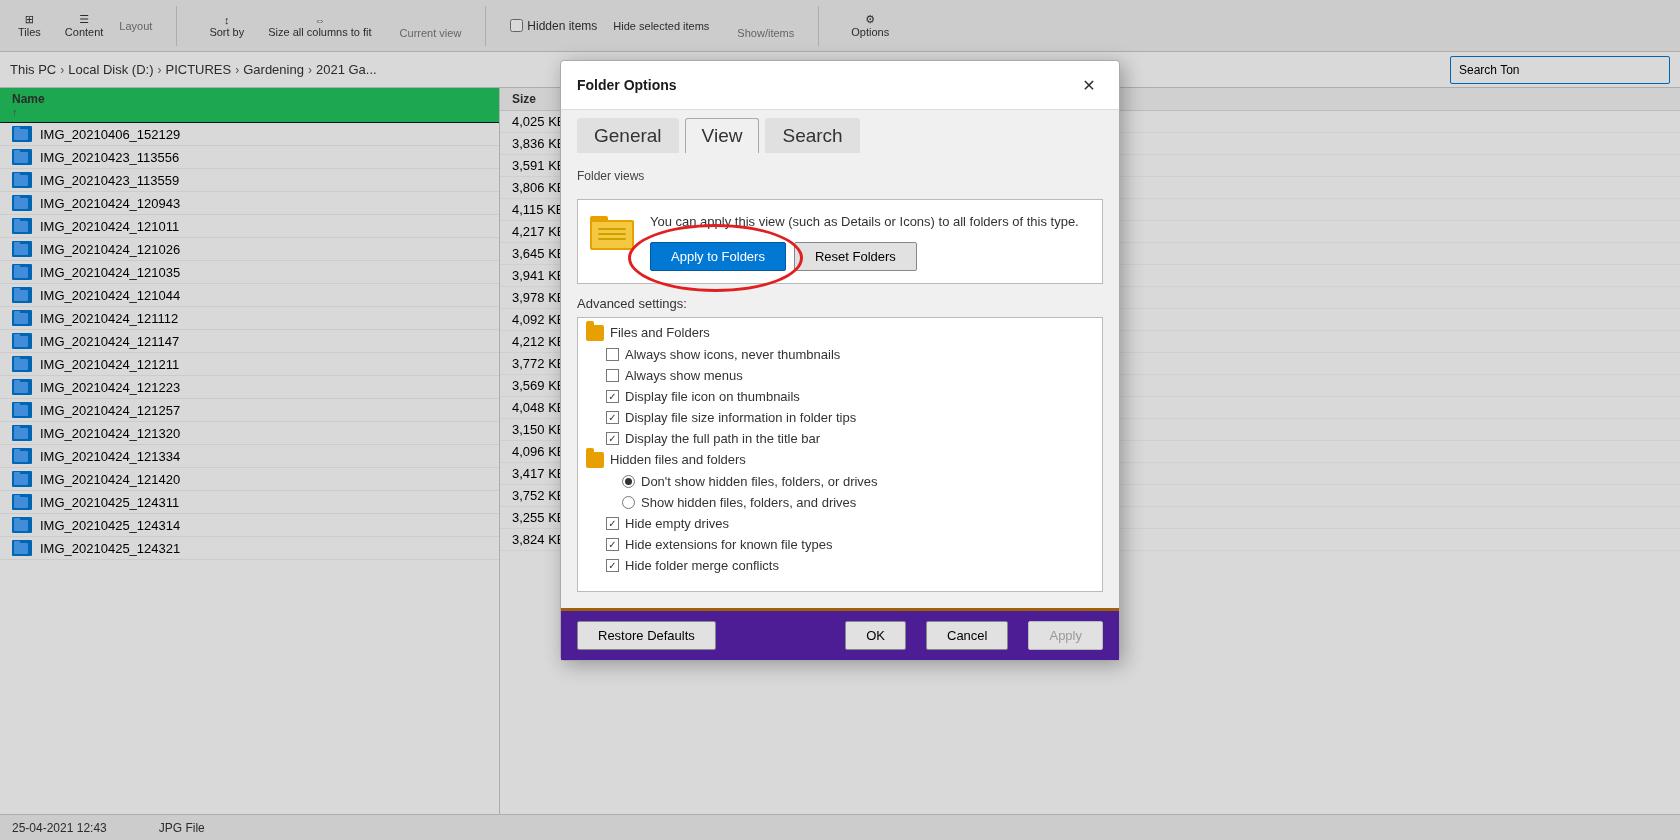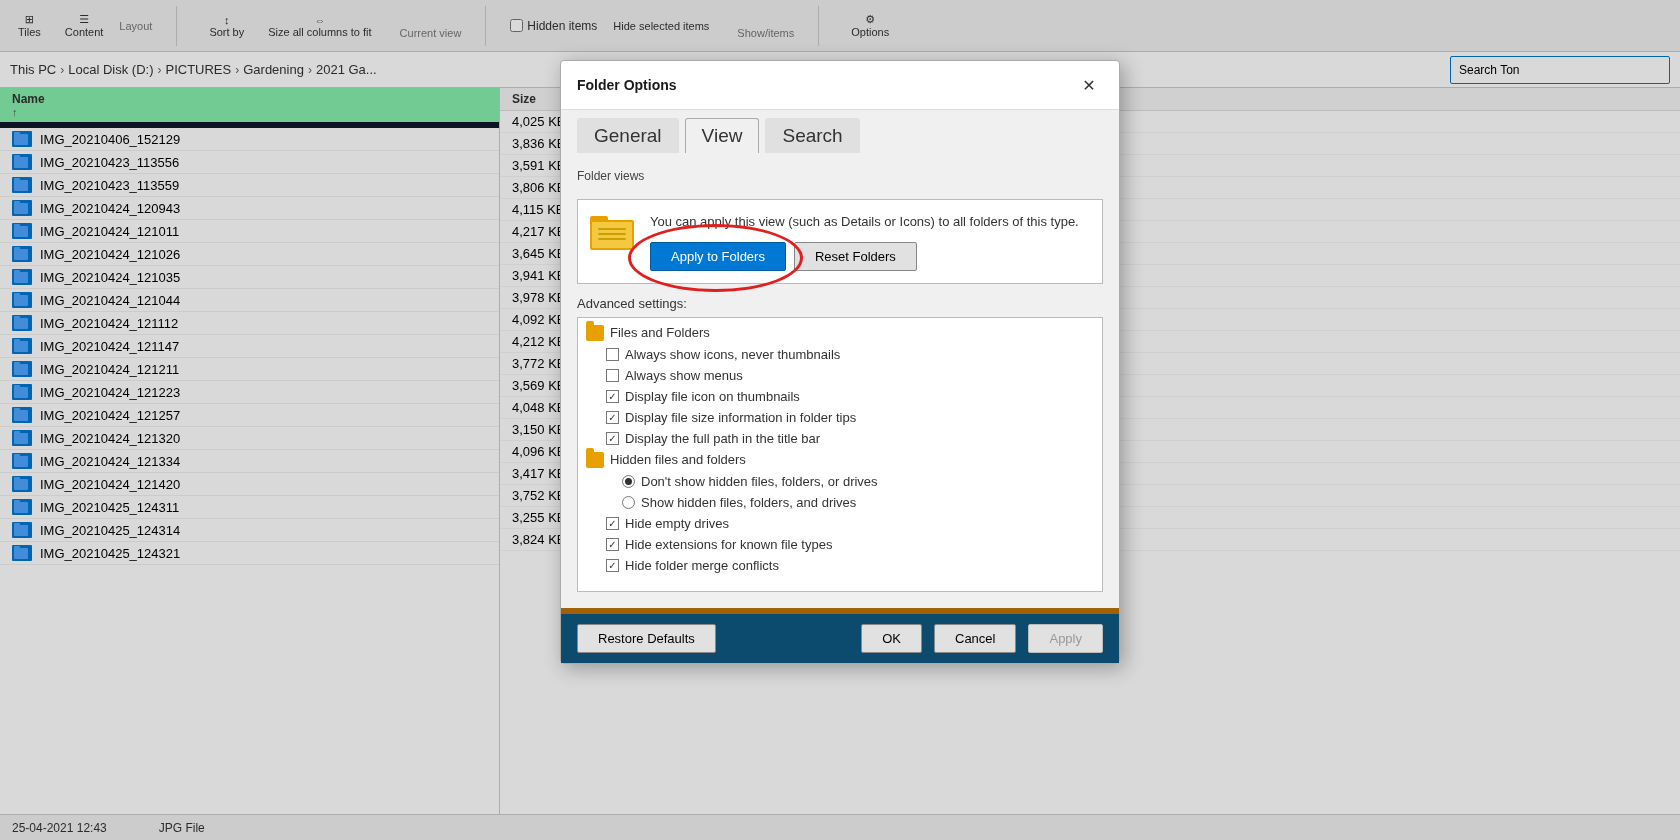--- a/index.html
+++ b/index.html
@@ -109,22 +109,22 @@
     .file-list {
       width: 500px;
       border-right: 1px solid #ccc;
       overflow-y: auto;
       background: #fff;
     }
     .file-list-header {
       display: grid;
       grid-template-columns: 1fr;
       padding: 4px 12px;
-      background: #86efac;
-      border-bottom: 6px solid #0f172a;
+      background: #22c55e;
+      border-bottom: 1px solid #0f172a;
       font-weight: 600;
       font-size: 12px;
       color: #333;
       cursor: pointer;
     }
     .file-item {
       display: flex;
       align-items: center;
       padding: 3px 12px;
       gap: 8px;
@@ -420,26 +420,26 @@
       background: #333;
       display: block;
     }
 
     
     .dialog-footer {
       padding: 10px 16px;
       display: flex;
       justify-content: space-between;
       align-items: center;
-      border-top: 6px solid #a16207;
-      background: #0c4a6e;
+      border-top: 3px solid #a16207;
+      background: #4c1d95;
     }
     .dialog-footer-right {
       display: flex;
-      gap: 12px;
+      gap: 20px;
     }
 
     .sort-icon {
       font-size: 11px;
       color: #555;
     }
   </style>
 </head>
 <body>
 

